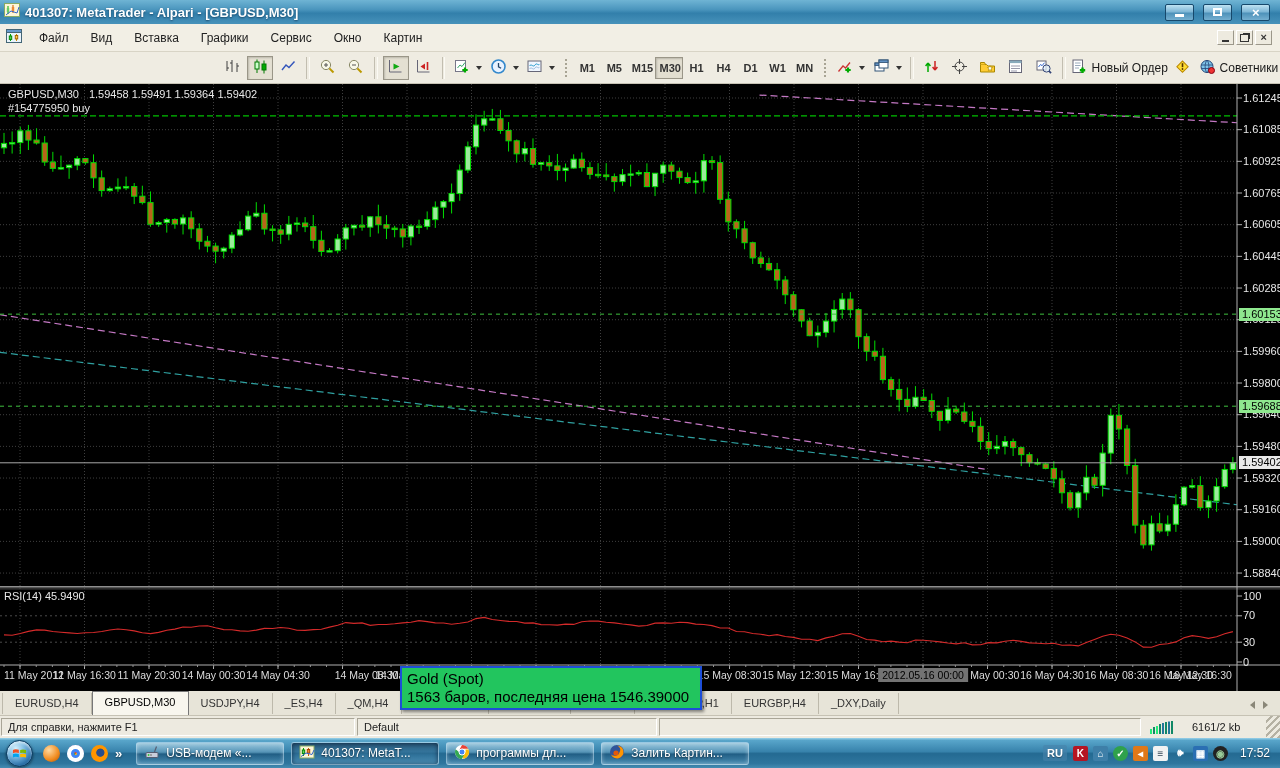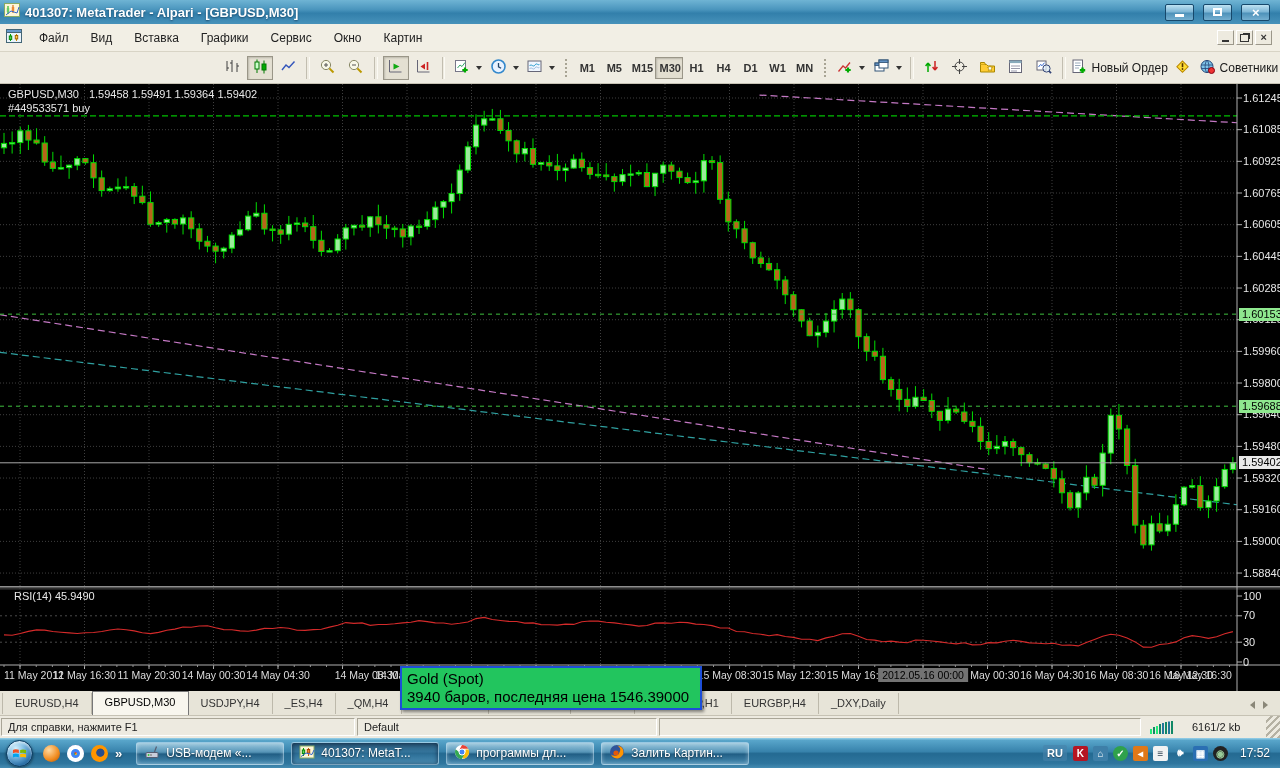--- a/index.html
+++ b/index.html
@@ -810,22 +810,22 @@
         <line x1="1116.625" y1="581" x2="1116.625" y2="583" stroke="#909090" stroke-width="1"></line>
         <line x1="1132.75" y1="581" x2="1132.75" y2="583" stroke="#909090" stroke-width="1"></line>
         <line x1="1148.875" y1="581" x2="1148.875" y2="583" stroke="#909090" stroke-width="1"></line>
         <line x1="1165" y1="581" x2="1165" y2="583" stroke="#909090" stroke-width="1"></line>
         <line x1="1181.125" y1="581" x2="1181.125" y2="583" stroke="#909090" stroke-width="1"></line>
         <line x1="1197.25" y1="581" x2="1197.25" y2="583" stroke="#909090" stroke-width="1"></line>
         <line x1="1213.375" y1="581" x2="1213.375" y2="583" stroke="#909090" stroke-width="1"></line>
         <line x1="1229.5" y1="581" x2="1229.5" y2="583" stroke="#909090" stroke-width="1"></line>
       </svg>
     <div class="chart-label" style="left:8px;top:4px;"><span>GBPUSD,M30</span><span class="ohlc-num">1.59458 1.59491 1.59364 1.59402</span></div>
-    <div class="chart-label" style="left:8px;top:18px;">#449533571 buy</div>
-    <div class="chart-label" style="left:14px;top:506px;">RSI(14) 45.9490</div>
+    <div class="chart-label" style="left:8px;top:18px;">#154775950 buy</div>
+    <div class="chart-label" style="left:4px;top:506px;">RSI(14) 45.9490</div>
     <div id="price-scale">
         <span class="ptick" style="top: 7.5px;">1.61245</span>
         <span class="ptick" style="top: 39.17px;">1.61085</span>
         <span class="ptick" style="top: 70.84px;">1.60925</span>
         <span class="ptick" style="top: 102.51px;">1.60765</span>
         <span class="ptick" style="top: 134.18px;">1.60605</span>
         <span class="ptick" style="top: 165.85px;">1.60445</span>
         <span class="ptick" style="top: 197.52px;">1.60285</span>
         <span class="ptick" style="top: 229.19px;">1.60125</span>
         <span class="ptick" style="top: 260.86px;">1.59960</span>
@@ -902,21 +902,21 @@
         <rect x="18" y="0.5" width="2" height="12.5" fill="#279"></rect>
           <rect x="21" y="0" width="2" height="13" fill="#186"></rect>
       </svg>
       <span>6161/2 kb</span>
     </span>
     <span class="grip-corner"></span>
   </div>
 
   <div class="tooltip">
     <div>Gold (Spot)</div>
-    <div>3940 баров, последняя цена 1546.39000</div>
+    <div>1563 баров, последняя цена 1546.39000</div>
   </div>
 
   <div class="taskbar">
     <button class="orb">
       <svg width="15" height="15" viewBox="0 0 16 16">
         <path d="M1 4.2 Q3.5 3 7.3 4 L7.3 7.4 Q3.5 6.4 1 7.6 Z" fill="#F25022"></path>
         <path d="M8.7 4.2 Q11.5 3.2 15 4.2 L15 7.6 Q11.5 6.6 8.7 7.5 Z" fill="#7FBA00"></path>
         <path d="M1 8.6 Q3.5 7.6 7.3 8.5 L7.3 12 Q3.5 11 1 12.2 Z" fill="#00A4EF"></path>
         <path d="M8.7 8.6 Q11.5 7.8 15 8.7 L15 12.2 Q11.5 11.2 8.7 12 Z" fill="#FFB900"></path>
       </svg>

